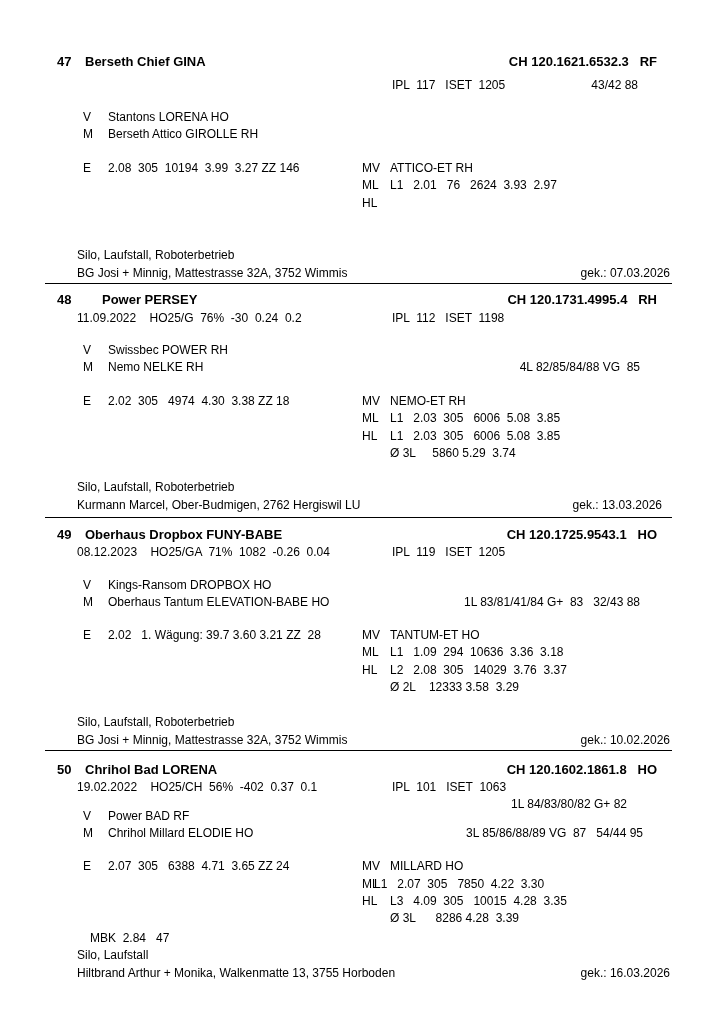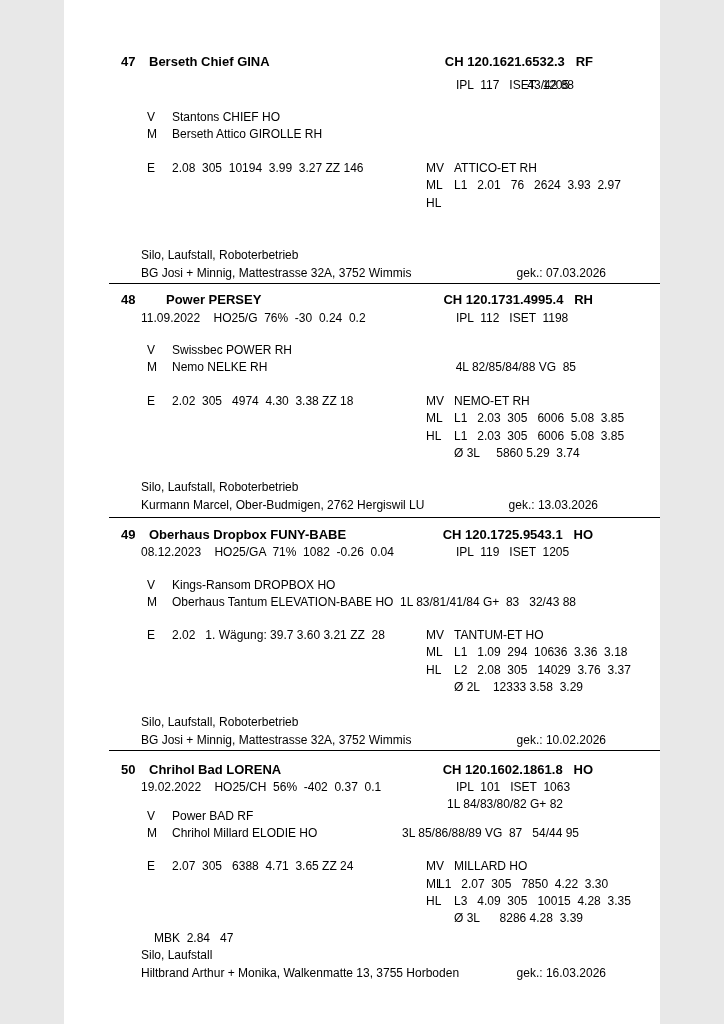--- a/index.html
+++ b/index.html
@@ -1,18 +1,18 @@
 <!DOCTYPE html>
 <html><head>
 <meta charset="utf-8">
 <style>
   html,body { margin:0; padding:0; background:#e8e8e8; }
   .page {
     position:relative;
-    width:596px; height:1024px;
+    width:724px; height:1024px;
     margin:0 auto;
     background:#ffffff;
     font-family:"Liberation Sans", sans-serif;
     font-size:12px;
     color:#000000;
     overflow:hidden;
   }
   .t {
     position:absolute;
     white-space:pre;
@@ -34,21 +34,21 @@
 <body>
 
 <div class="page">
 
   <span class="t b" style="top:55px;left:57px">47</span>
   <span class="t b" style="top:55px;left:85px">Berseth Chief GINA</span>
   <span class="t b" style="top:55px;right:67px">CH 120.1621.6532.3   RF</span>
   <span class="t" style="top:78px;left:392px">IPL  117   ISET  1205</span>
   <span class="t" style="top:78px;right:86px">43/42 88</span>
   <span class="t" style="top:110px;left:83px">V</span>
-  <span class="t" style="top:110px;left:108px">Stantons CHIEF HO</span>
+  <span class="t" style="top:110px;left:108px">Stantons LORENA HO</span>
   <span class="t" style="top:127px;left:83px">M</span>
   <span class="t" style="top:127px;left:108px">Berseth Attico GIROLLE RH</span>
   <span class="t" style="top:161px;left:83px">E</span>
   <span class="t" style="top:161px;left:108px">2.08  305  10194  3.99  3.27 ZZ 146</span>
   <span class="t" style="top:161px;left:362px">MV</span>
   <span class="t" style="top:161px;left:390px">ATTICO-ET RH</span>
   <span class="t" style="top:178px;left:362px">ML</span>
   <span class="t" style="top:178px;left:390px">L1   2.01   76   2624  3.93  2.97</span>
   <span class="t" style="top:196px;left:362px">HL</span>
   <span class="t" style="top:196px;left:390px"></span>

